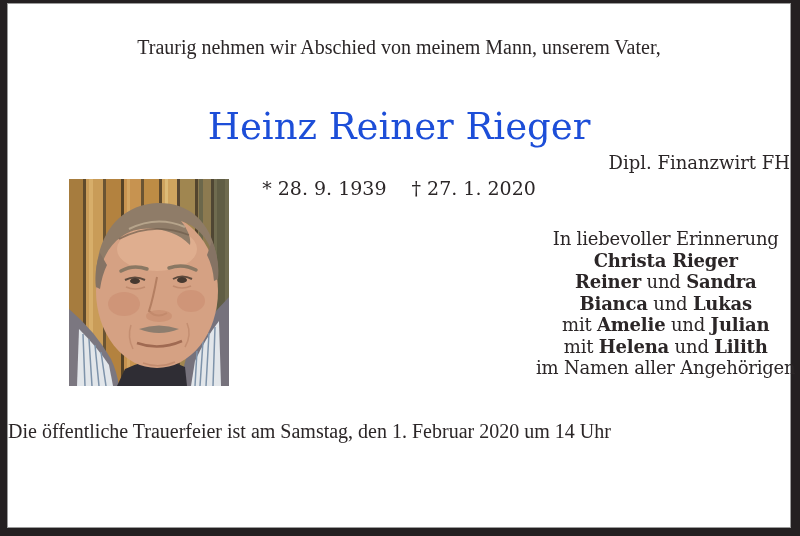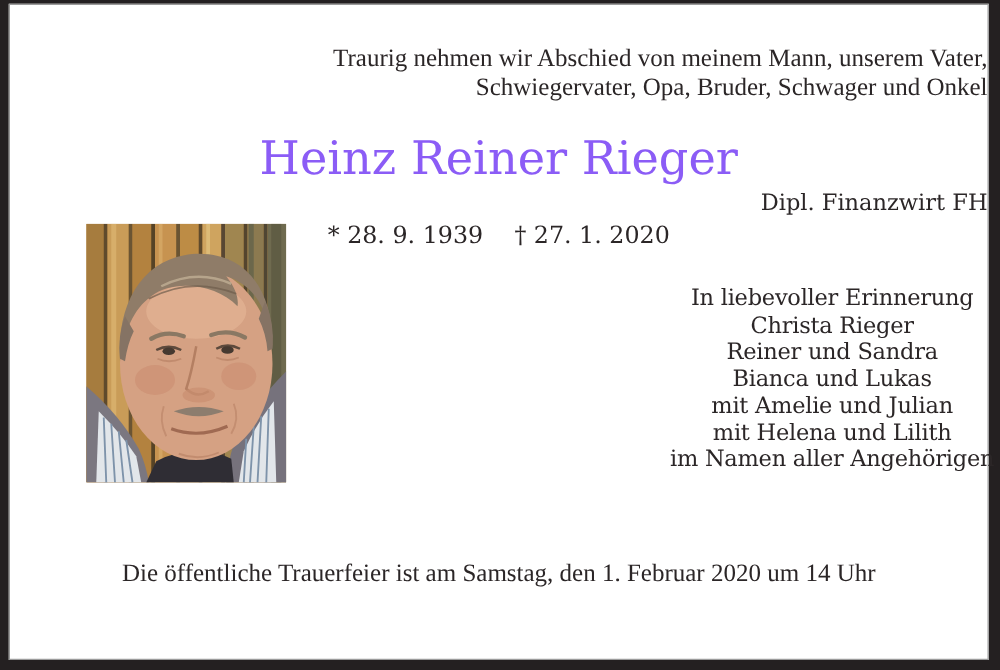--- a/index.html
+++ b/index.html
@@ -9,58 +9,57 @@
     font-family:"Liberation Serif",serif;
     color:#2b2627;
   }
   .frame{position:absolute;left:0;top:0;width:800px;height:536px;background:#242021;}
   .card{
     position:absolute;left:7px;top:3px;width:784px;height:525px;
     box-sizing:border-box;background:#ffffff;border:1px solid #9b9b9b;
   }
   .intro{
     position:absolute;top:32px;left:0;width:100%;
-    text-align:right;font-size:20px;line-height:23px;
+    text-align:center;font-size:20px;line-height:23px;
   }
   .name{
     position:absolute;top:101px;left:0;width:100%;margin:0;
     text-align:center;font-family:"DejaVu Serif",serif;
-    font-size:37px;font-weight:normal;line-height:44px;color:#8b5cf6;
+    font-size:37px;font-weight:normal;line-height:44px;color:#1d4ed8;
   }
   .title{
     position:absolute;top:148px;left:0;width:100%;
     text-align:right;font-family:"DejaVu Serif",serif;font-size:18px;
   }
   .dates{
     position:absolute;top:173px;left:0;width:100%;
     display:flex;justify-content:center;gap:25px;
     font-family:"DejaVu Serif",serif;font-size:19px;
   }
   .photo{position:absolute;left:61px;top:175px;width:160px;height:207px;}
   .photo svg{display:block;}
   .memorial{
     position:absolute;left:528px;top:224px;
     font-family:"DejaVu Serif",serif;font-size:18px;
     line-height:21.5px;letter-spacing:-0.2px;white-space:nowrap;text-align:center;
   }
-  .memorial .b{font-weight:normal;}
+  .memorial .b{font-weight:bold;}
   .funeral{
-    position:absolute;top:444px;left:0;width:100%;
-    text-align:center;font-size:20px;line-height:22.5px;
+    position:absolute;top:416px;left:0;width:100%;
+    font-size:20px;line-height:22.5px;
   }
 </style>
 </head>
 <body>
 
 <div class="frame">
   <div class="card">
 
     <div class="intro">
       <div>Traurig nehmen wir Abschied von meinem Mann, unserem Vater,</div>
-      <div>Schwiegervater, Opa, Bruder, Schwager und Onkel</div>
     </div>
 
     <h1 class="name">Heinz Reiner Rieger</h1>
 
     <div class="title">Dipl. Finanzwirt FH</div>
 
     <div class="dates">
       <span>* 28. 9. 1939</span>
       <span>† 27. 1. 2020</span>
     </div>

